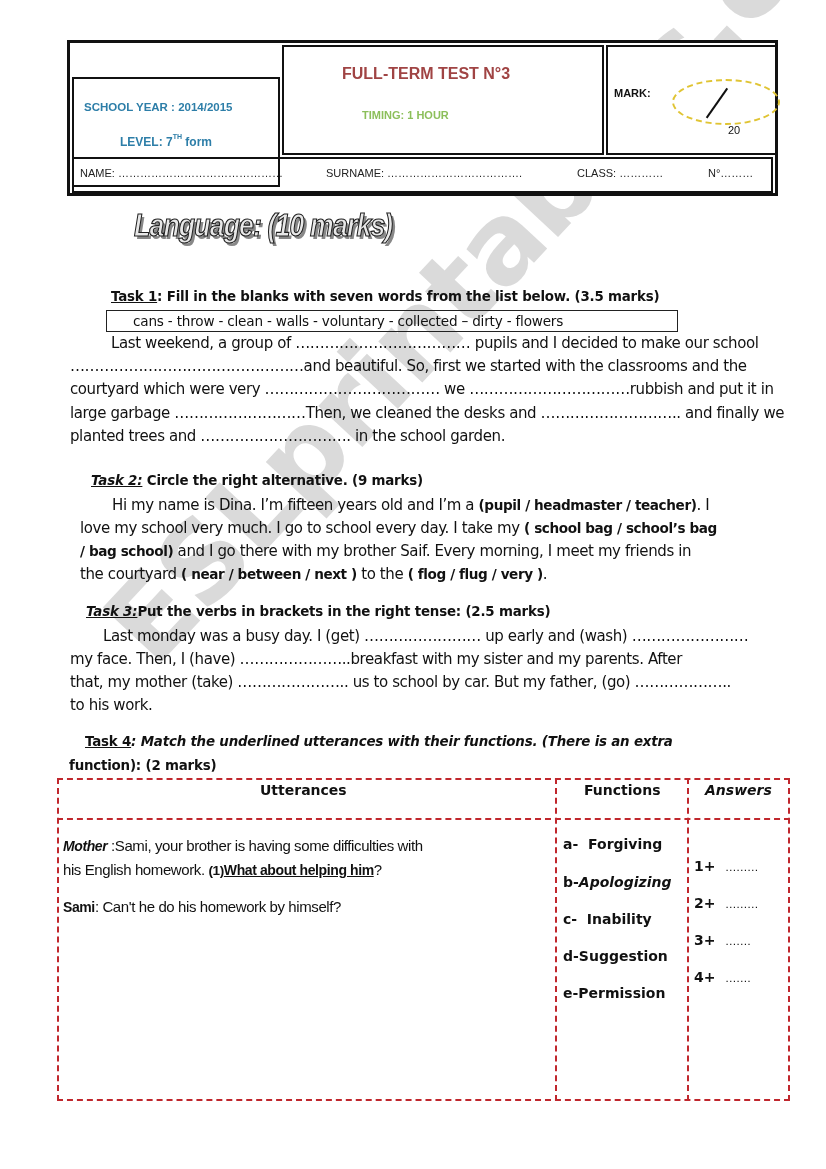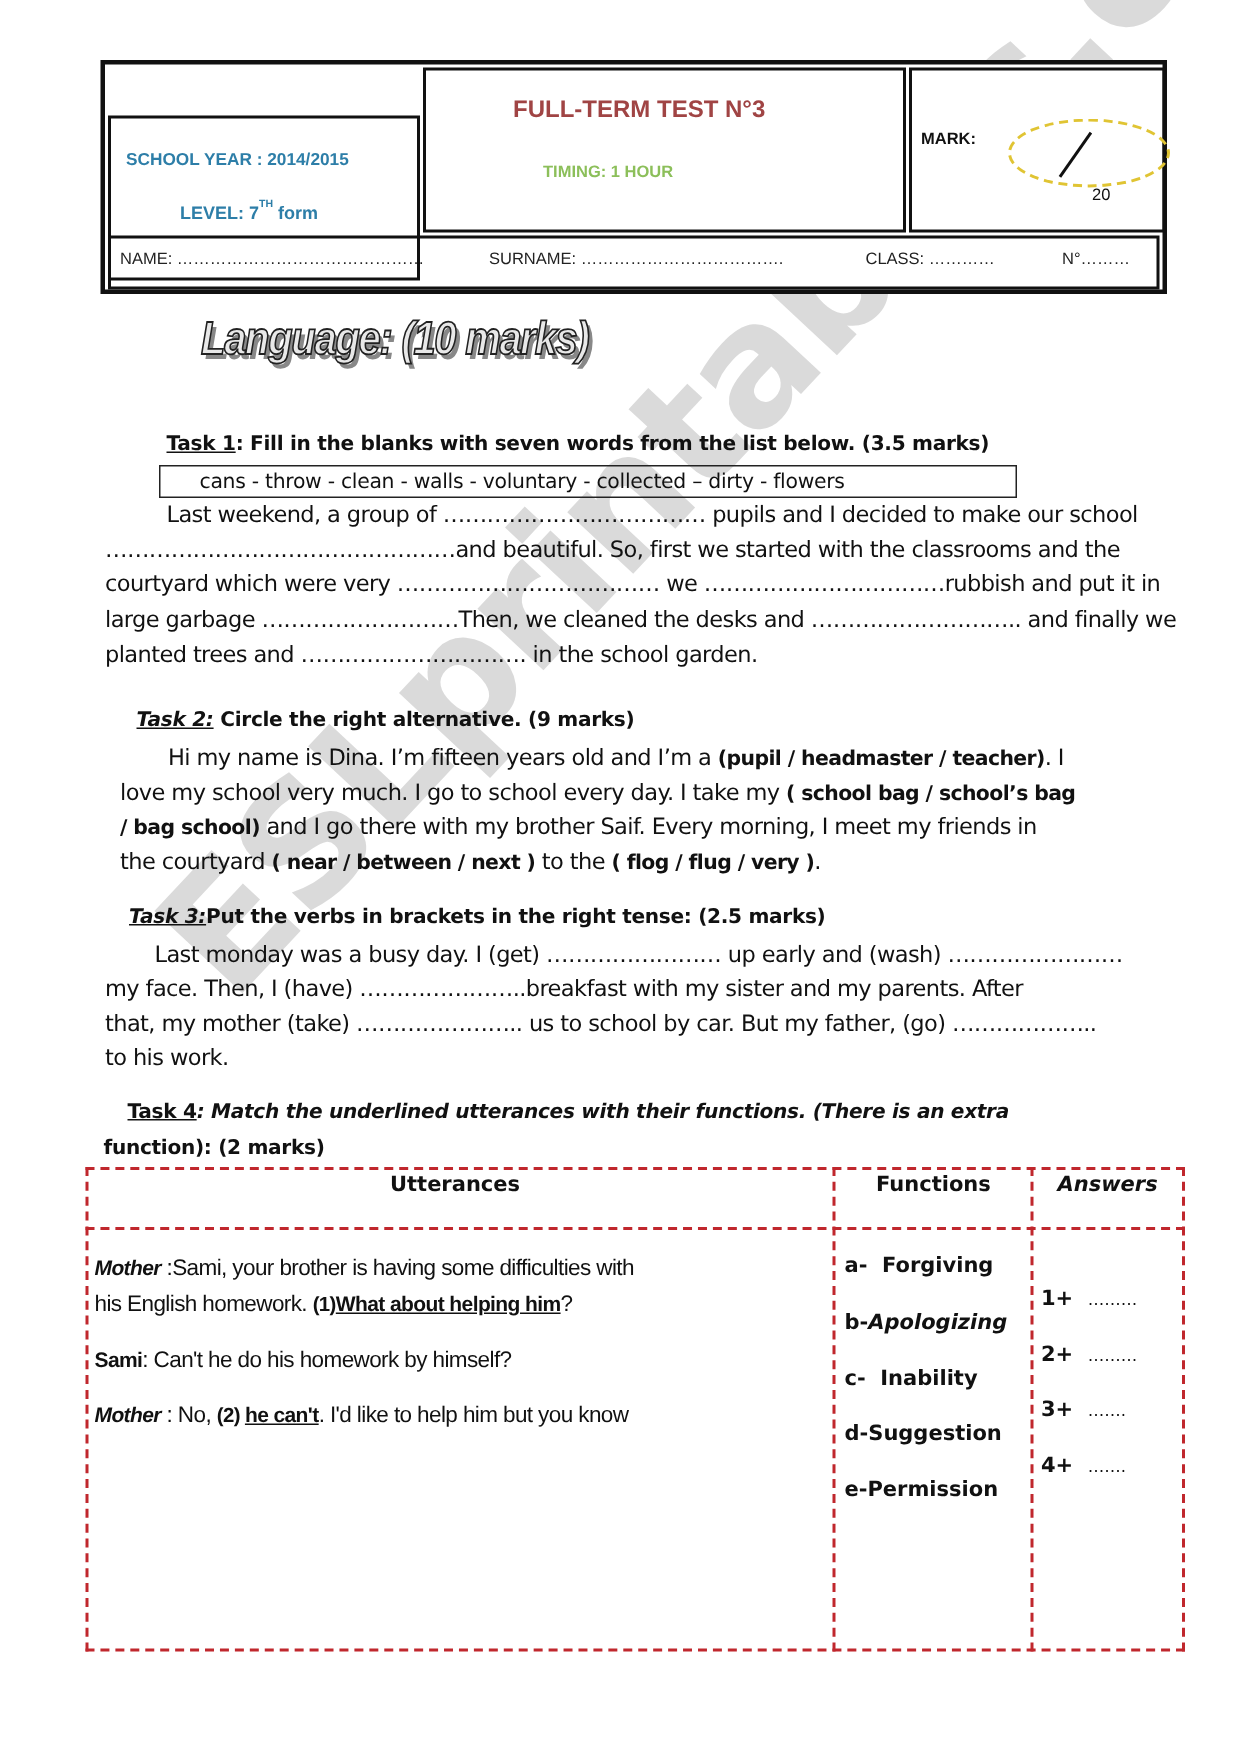--- a/index.html
+++ b/index.html
@@ -142,21 +142,20 @@
   <div class="dash-v" style="left:630px; top:0; height:323px"></div>
   <div class="dash-v" style="left:731px; top:0; height:323px"></div>
 
   <div class="th" style="left:203px">Utterances</div>
   <div class="th" style="left:527px">Functions</div>
   <div class="th" style="left:648px; font-style:italic">Answers</div>
 
   <div class="utt" style="top:56px"><span class="speaker">Mother</span><span> :Sami, your brother is having some difficulties with</span></div>
   <div class="utt" style="top:80px"><span>his English homework. </span><span class="b">(1)</span><span class="u">What about helping him</span><span>?</span></div>
   <div class="utt" style="top:117px"><span class="speaker plain">Sami</span><span>: Can't he do his homework by himself?</span></div>
-  <div class="utt" style="top:154px"><span class="speaker">Mother</span><span> : No, </span><span class="b">(2) </span><span class="u">he can't</span><span>. I'd like to help him but you know</span></div>
 
   <div class="func" style="top:58px"><span>a-</span>&nbsp;&nbsp;<span>Forgiving</span></div>
   <div class="func" style="top:96px"><span>b-</span><span class="it">Apologizing</span></div>
   <div class="func" style="top:133px"><span>c-</span>&nbsp;&nbsp;<span>Inability</span></div>
   <div class="func" style="top:170px"><span>d-</span><span>Suggestion</span></div>
   <div class="func" style="top:207px"><span>e-</span><span>Permission</span></div>
 
   <div class="ans" style="top:80px"><span>1+</span>&nbsp;&nbsp;<span class="dots">………</span></div>
   <div class="ans" style="top:117px"><span>2+</span>&nbsp;&nbsp;<span class="dots">………</span></div>
   <div class="ans" style="top:154px"><span>3+</span>&nbsp;&nbsp;<span class="dots">…….  </span></div>

